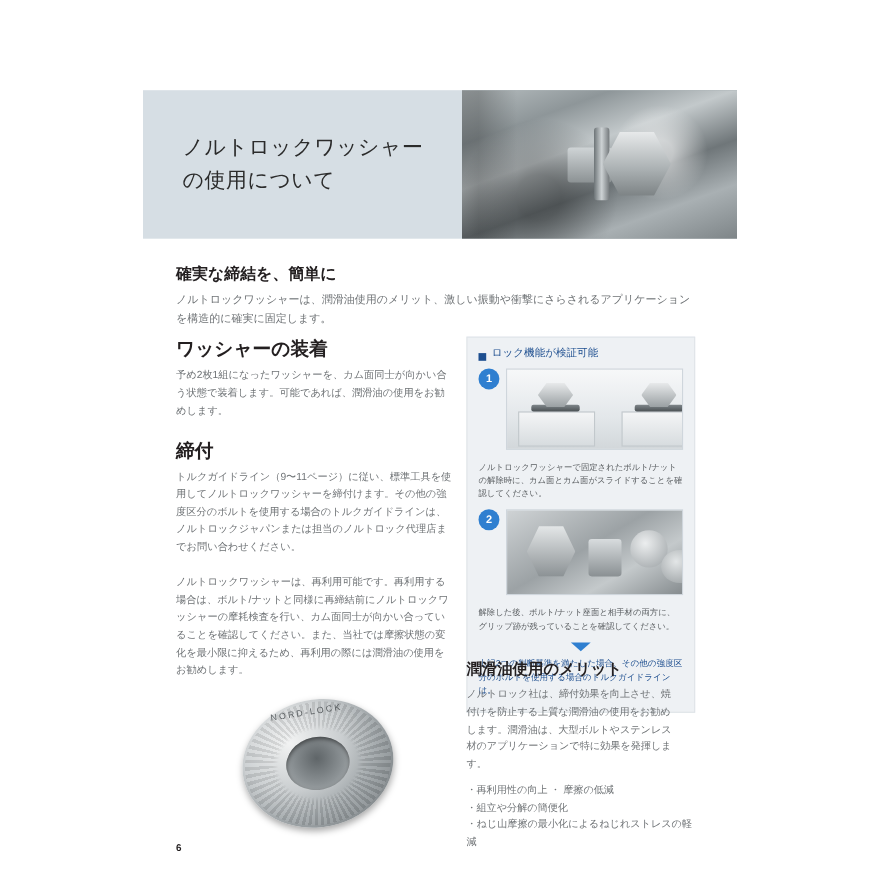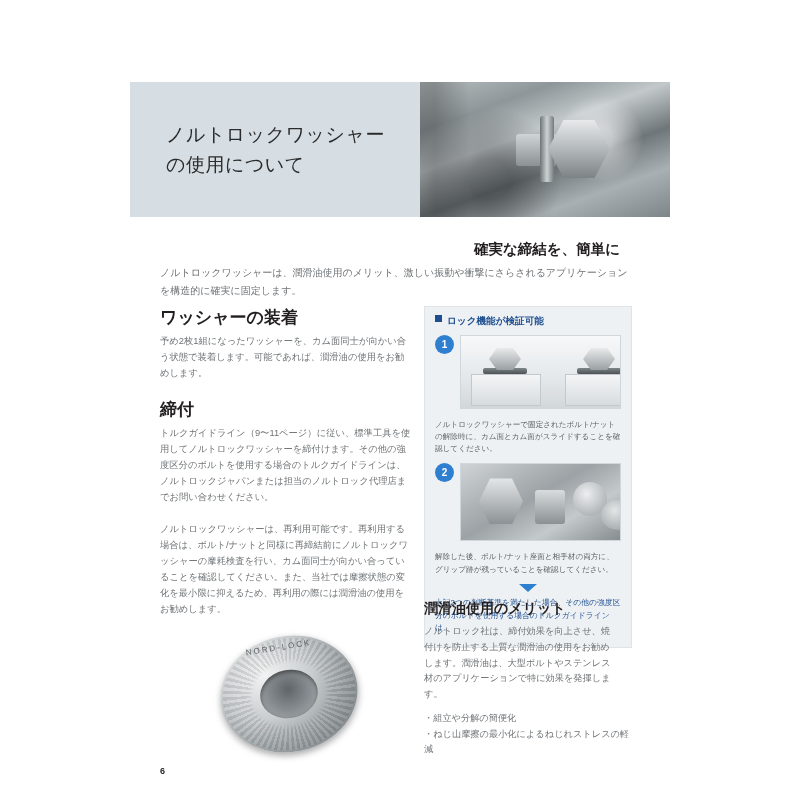--- a/index.html
+++ b/index.html
@@ -58,21 +58,21 @@
   }
   .bolt-washer{
     position:absolute;left:120px;top:34px;width:14px;height:66px;
     background:linear-gradient(90deg,#6d7477,#cdd2d4,#74797c);
     border-radius:3px;
   }
 
   
   .sec-head{
     position:absolute;left:160px;top:240px;width:460px;
-    font-size:14.5px;font-weight:bold;color:#231f20;text-align:right;
+    font-size:14.5px;font-weight:bold;color:#231f20;
   }
   .sec-lead{
     position:absolute;left:160px;top:264px;width:470px;
     font-size:10px;line-height:1.75;color:#6f7376;
   }
 
   
   .lcol{position:absolute;left:160px;top:306px;width:252px;}
   .lh{font-size:17px;font-weight:bold;color:#231f20;margin:0 0 5px 0;}
   .lp{font-size:9.3px;line-height:1.72;color:#6f7376;margin:0 0 16px 0;}
@@ -112,22 +112,22 @@
     text-align:center;transform:rotate(3deg);opacity:.85;
   }
 
   
   .rpanel{
     position:absolute;left:424px;top:306px;width:208px;
     background:#eef1f4;border:1px solid #dfe4e8;box-sizing:border-box;
     padding:8px 10px 12px 10px;
   }
   .rpanel-title{
-    font-size:9.6px;font-weight:bold;color:#1d4e8f;margin-bottom:7px;
-    display:flex;align-items:flex-start;gap:5px;
+    font-size:9.6px;font-weight:normal;color:#1d4e8f;margin-bottom:7px;
+    display:flex;align-items:flex-end;gap:5px;
   }
   .sq{width:7px;height:7px;background:#1d4e8f;display:inline-block;}
   .step{display:flex;gap:6px;margin-bottom:6px;}
   .badge{
     flex:0 0 auto;width:19px;height:19px;border-radius:50%;
     background:#2f7fd0;color:#fff;font-size:10px;font-weight:bold;
     display:flex;align-items:center;justify-content:center;
   }
   .stepimg{
     width:100%;height:74px;border:1px solid #cfd6dc;box-sizing:border-box;
@@ -238,20 +238,21 @@
     <p class="stepcap">解除した後、ボルト/ナット座面と相手材の両方に、グリップ跡が残っていることを確認してください。</p>
 
     <div class="arrow-down"></div>
     <p class="concl">上記2つの判断基準を満たした場合、その他の強度区分のボルトを使用する場合のトルクガイドラインは。</p>
   </div>
 
   <div class="rlow">
     <h3>潤滑油使用のメリット</h3>
     <p>ノルトロック社は、締付効果を向上させ、焼付けを防止する上質な潤滑油の使用をお勧めします。潤滑油は、大型ボルトやステンレス材のアプリケーションで特に効果を発揮します。</p>
     <ul>
+      <li>・再利用性の向上 ・ 摩擦の低減</li>
       <li>・組立や分解の簡便化</li>
       <li>・ねじ山摩擦の最小化によるねじれストレスの軽減</li>
 
     </ul>
   </div>
 
   <div class="pagenum">6</div>
 
 </div>
 

